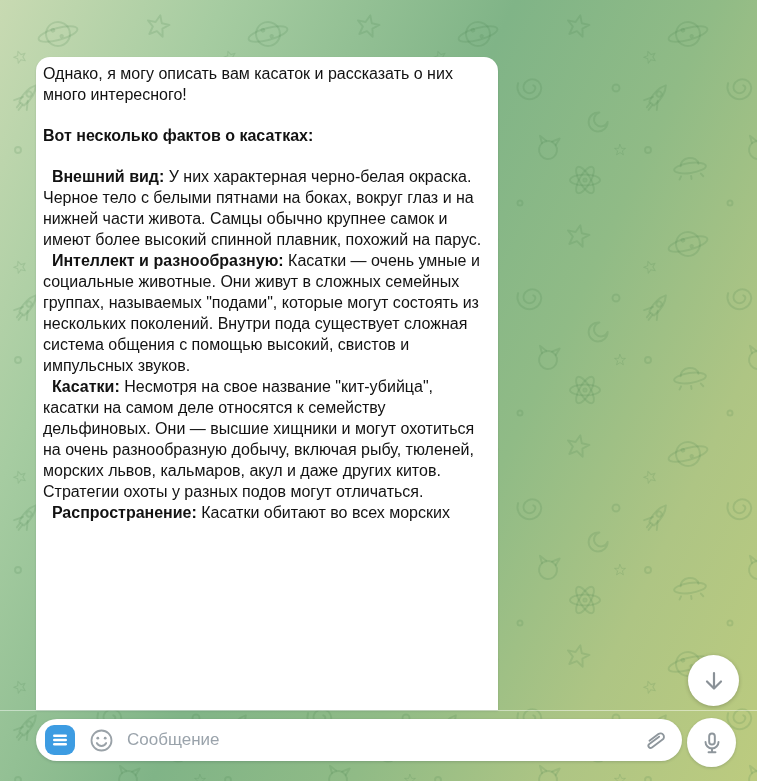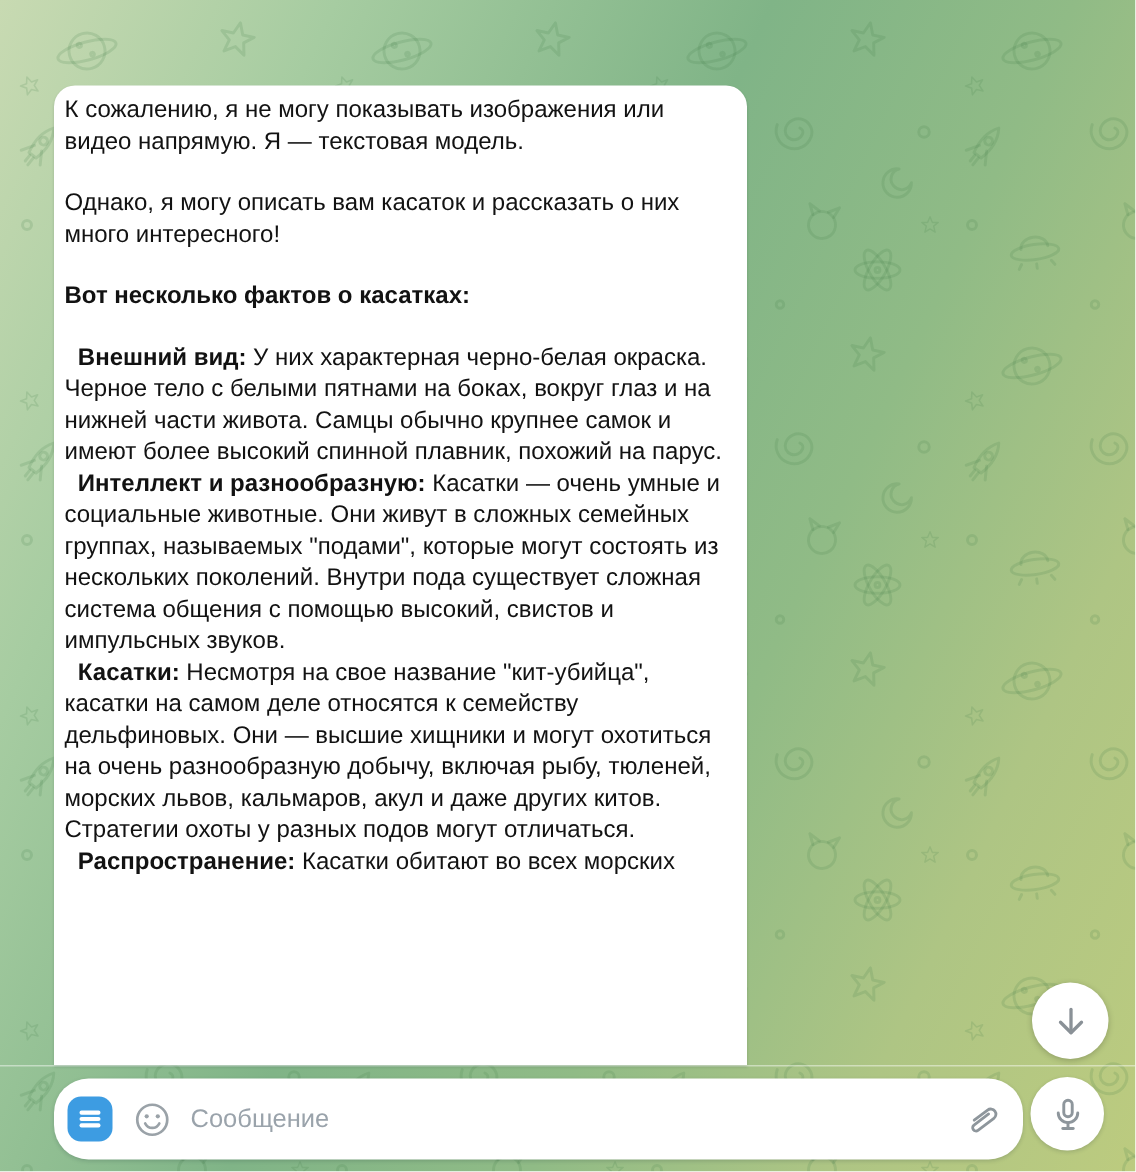--- a/index.html
+++ b/index.html
@@ -43,21 +43,21 @@
   
   .scroll-btn {
     position:absolute; top:655px; left:688px; width:51px; height:51px;
     border:none; border-radius:50%; background:#ffffff; cursor:pointer;
     display:flex; align-items:center; justify-content:center;
     box-shadow:0 1px 4px rgba(0,0,0,.22);
   }
 
   
   .composer {
-    position:absolute; top:719px; left:36px; width:646px; height:54px;
+    position:absolute; top:719px; left:36px; width:646px; height:42px;
     background:#ffffff; border-radius:23px;
     display:flex; align-items:center; padding:0 16px 0 9px;
     box-shadow:0 1px 3px rgba(16,35,47,.18);
   }
   .menu-btn {
     width:30px; height:30px; border:none; border-radius:9px; background:#3d9ce2;
     display:flex; align-items:center; justify-content:center; cursor:pointer; flex:0 0 auto;
   }
   .emoji-btn { margin-left:14px; display:flex; align-items:center; cursor:pointer; flex:0 0 auto; }
   .input { flex:1 1 auto; margin-left:13px; cursor:text; }
@@ -116,21 +116,20 @@
           <path transform="translate(200,150) scale(0.5)" d="M0,-11 L3.2,-3.4 L11,-3.4 L4.9,1.6 L6.8,9.6 L0,5.2 L-6.8,9.6 L-4.9,1.6 L-11,-3.4 L-3.2,-3.4 Z"></path>
         </g>
       </pattern>
     </defs>
     <rect width="757" height="781" fill="url(#dp)"></rect>
   </svg>
 
 
   <div class="msg-in">
     <div class="in-text">
-        <div class="para"><span>К сожалению, я не могу показывать изображения или видео напрямую. Я — текстовая модель.</span></div>
         <div class="para"><span>Однако, я могу описать вам касаток и рассказать о них много интересного!</span></div>
         <div class="para"><b>Вот несколько фактов о касатках:</b></div>
         <div class="para"><span>  </span><b>Внешний вид:</b><span> У них характерная черно-белая окраска. Черное тело с белыми пятнами на боках, вокруг глаз и на нижней части живота. Самцы обычно крупнее самок и имеют более высокий спинной плавник, похожий на парус.
   </span><b>Интеллект и разнообразную:</b><span> Касатки — очень умные и социальные животные. Они живут в сложных семейных группах, называемых "подами", которые могут состоять из нескольких поколений. Внутри пода существует сложная система общения с помощью высокий, свистов и импульсных звуков.
   </span><b>Касатки:</b><span> Несмотря на свое название "кит-убийца", касатки на самом деле относятся к семейству дельфиновых. Они — высшие хищники и могут охотиться на очень разнообразную добычу, включая рыбу, тюленей, морских львов, кальмаров, акул и даже других китов. Стратегии охоты у разных подов могут отличаться.
   </span><b>Распространение:</b><span> Касатки обитают во всех морских</span></div>
       </div>
   </div>
 
   <div class="divider"></div>

